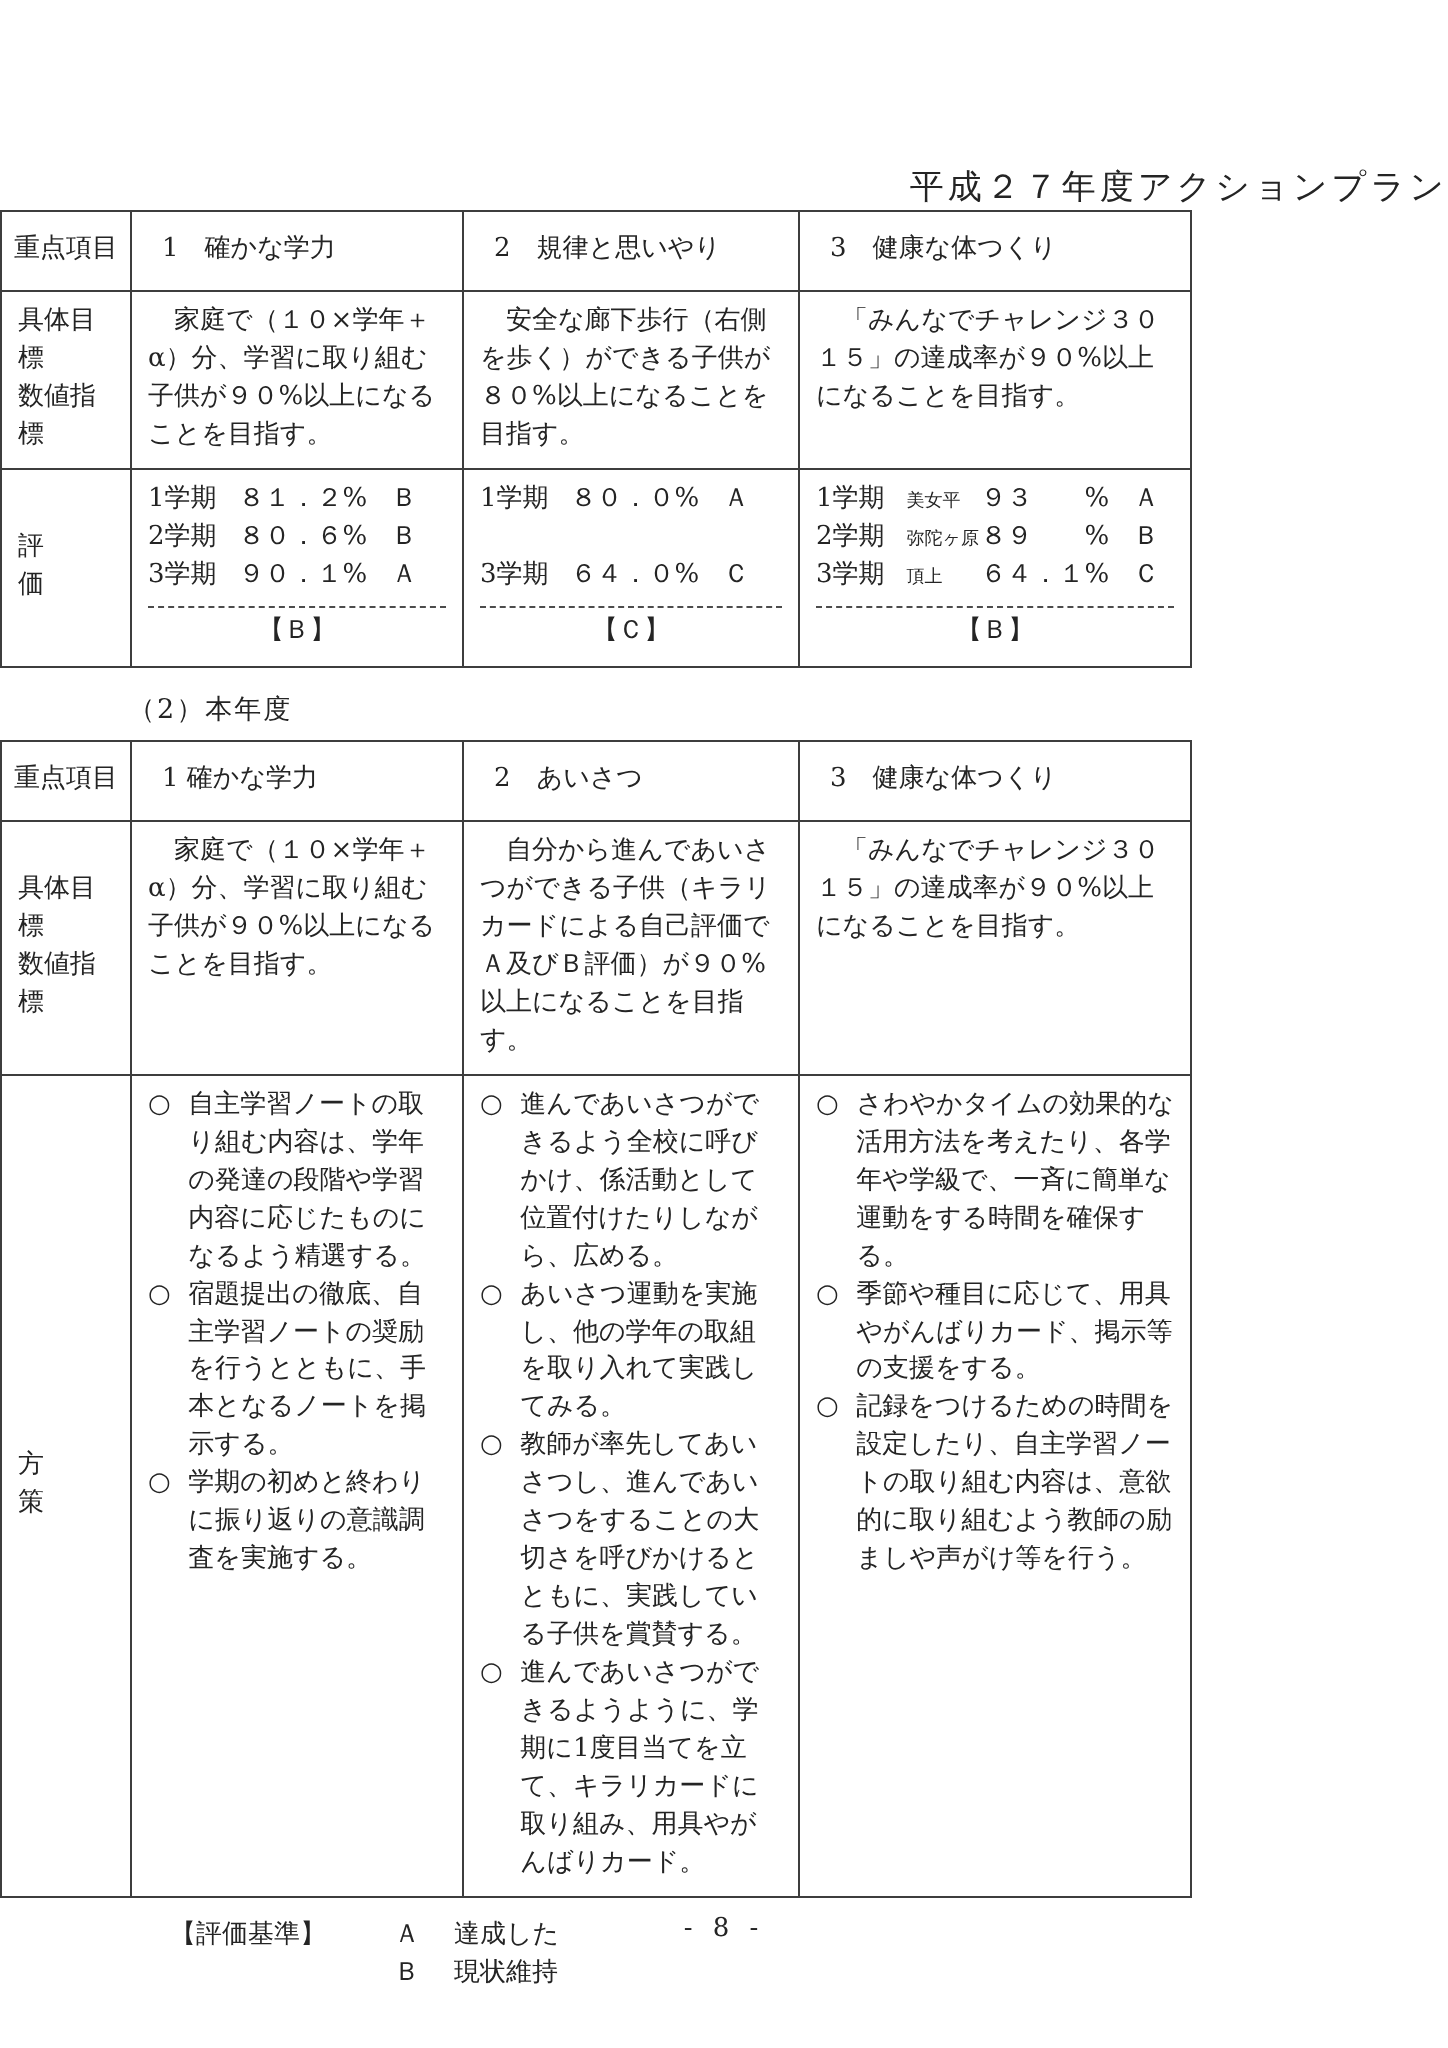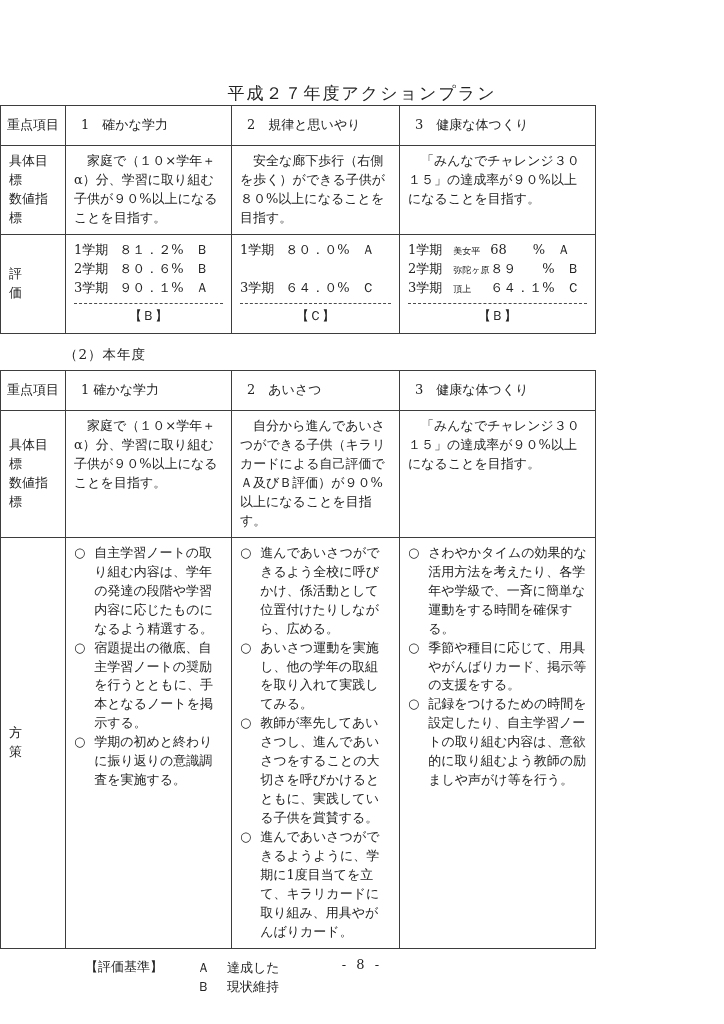--- a/index.html
+++ b/index.html
@@ -7,21 +7,21 @@
   body {
     width: 724px; height: 1024px;
     font-family: "DejaVu Serif", "Liberation Serif", serif;
     color: #242424;
     position: relative;
     overflow: hidden;
   }
   .page { width: 724px; height: 1024px; padding-top: 82px; }
 
   .title {
-    text-align: center;
+    text-align: right;
     font-size: 17px;
     font-weight: normal;
     letter-spacing: 2px;
   }
 
   .section-heading {
     margin: 12px 0 6px 64px;
     font-size: 13.5px;
     letter-spacing: 1px;
   }
@@ -168,21 +168,21 @@
               <span class="score">６４．０%</span>
               <span class="grade">Ｃ</span>
         </div>
         <div class="eval-divider"></div>
         <div class="eval-overall">【Ｃ】</div>
       </td>
       <td class="with-place">
         <div class="eval-line">
           <span class="term">1学期</span>
               <span class="place">美女平</span>
-              <span class="score">68　　%</span>
+              <span class="score">９３　　%</span>
               <span class="grade">Ａ</span>
         </div>
         <div class="eval-line">
           <span class="term">2学期</span>
               <span class="place">弥陀ヶ原</span>
               <span class="score">８９　　%</span>
               <span class="grade">Ｂ</span>
         </div>
         <div class="eval-line">
           <span class="term">3学期</span>

